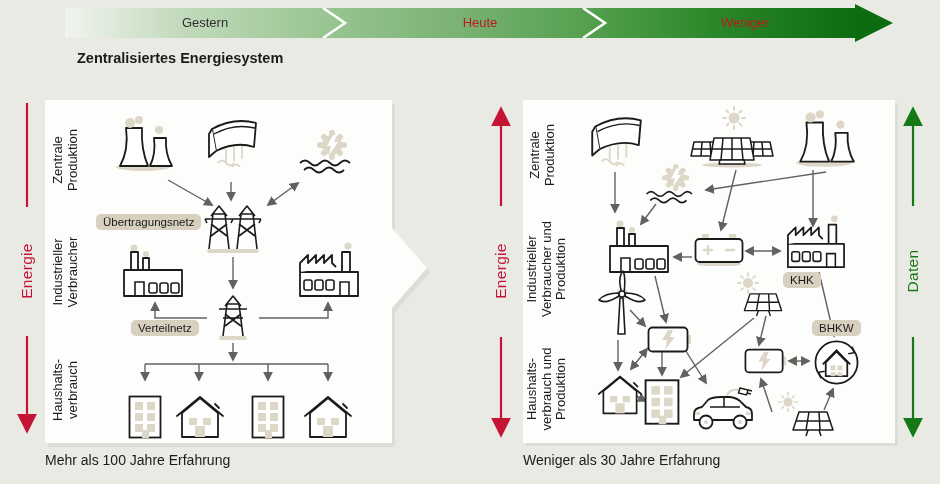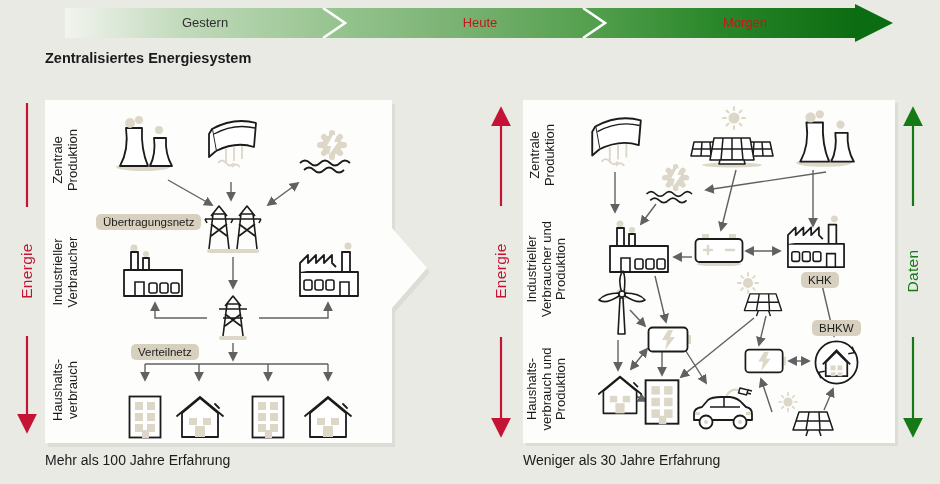--- a/index.html
+++ b/index.html
@@ -14,21 +14,21 @@
     background:linear-gradient(90deg,#f2f4ef 0%,#c4dbbe 14%,#96c48f 34%,#79b272 50%,#55a04f 66%,#2b882a 82%,#0c6c11 100%);}
   .tl-head{position:absolute;left:855px;top:4px;width:0;height:0;
     border-left:38px solid #0c6c11;border-top:19px solid transparent;border-bottom:19px solid transparent;}
   .tl-chevrons{position:absolute;left:0;top:0;width:790px;height:30px;}
   .tl-label{position:absolute;top:8px;width:110px;height:44px;line-height:30px;
     text-align:center;font-size:13px;}
   .tl-label.dark{color:#2f2f2f;}
   .tl-label.light{color:#b91c1c;}
   
   .sys-header{position:absolute;top:50px;font-size:14.5px;line-height:16px;}
-  .sys-header .t{font-weight:bold;}
+  .sys-header .t{font-weight:bold;margin-left:32px;}
   .caption{position:absolute;top:452px;font-size:14px;text-align:right;}
   
   .vlabel{position:absolute;display:flex;align-items:center;justify-content:center;
     text-align:center;transform:rotate(-90deg);font-size:13px;line-height:1.15;
     white-space:pre-line;color:#1b1b1b;}
   .flow-label{position:absolute;display:flex;align-items:center;justify-content:center;
     transform:rotate(-90deg);font-size:15.5px;letter-spacing:.3px;white-space:nowrap;}
   .flow-red{color:#c41334;}
   .flow-green{color:#157a15;}
   
@@ -340,21 +340,21 @@
 
 <div class="tl-bar">
   <svg class="tl-chevrons" viewBox="0 0 790 30">
     <polyline points="258,0 280,15 258,30" fill="none" stroke="#fff" stroke-width="2.6"></polyline>
     <polyline points="518,0 540,15 518,30" fill="none" stroke="#fff" stroke-width="2.6"></polyline>
   </svg>
 </div>
 <div class="tl-head"></div>
 <div class="tl-label dark" style="left:150px">Gestern</div>
 <div class="tl-label light" style="left:425px">Heute</div>
-<div class="tl-label light" style="left:690px">Morgen</div>
+<div class="tl-label light" style="left:690px">Weniger</div>
 
 <div class="sys-header" style="left:45px">
   <div class="t">Zentralisiertes Energiesystem</div>
 </div>
 <div class="sys-header" style="left:523px">
 </div>
 
 <div class="vlabel" style="left:11px;top:143px;width:110px;height:34px">Zentrale
 Produktion</div>
 <div class="vlabel" style="left:11px;top:255px;width:110px;height:34px">Industrieller
@@ -368,18 +368,18 @@
 Produktion</div>
 <div class="vlabel" style="left:487px;top:365px;width:120px;height:48px">Haushalts-
 verbrauch und
 Produktion</div>
 
 <div class="flow-label flow-red" style="left:-28px;top:261px;width:110px;height:20px">Energie</div>
 <div class="flow-label flow-red" style="left:446px;top:261px;width:110px;height:20px">Energie</div>
 <div class="flow-label flow-green" style="left:858px;top:261px;width:110px;height:20px">Daten</div>
 
 <span class="pill" style="left:96px;top:214px">Übertragungsnetz</span>
-<span class="pill" style="left:131px;top:344px">Verteilnetz</span>
-<span class="pill" style="left:801px;top:272px">KHK</span>
+<span class="pill" style="left:131px;top:320px">Verteilnetz</span>
+<span class="pill" style="left:783px;top:272px">KHK</span>
 <span class="pill" style="left:812px;top:320px">BHKW</span>
 
 <div class="caption" style="left:45px">Mehr als 100 Jahre Erfahrung</div>
 <div class="caption" style="left:523px">Weniger als 30 Jahre Erfahrung</div>
 
 </body></html>

